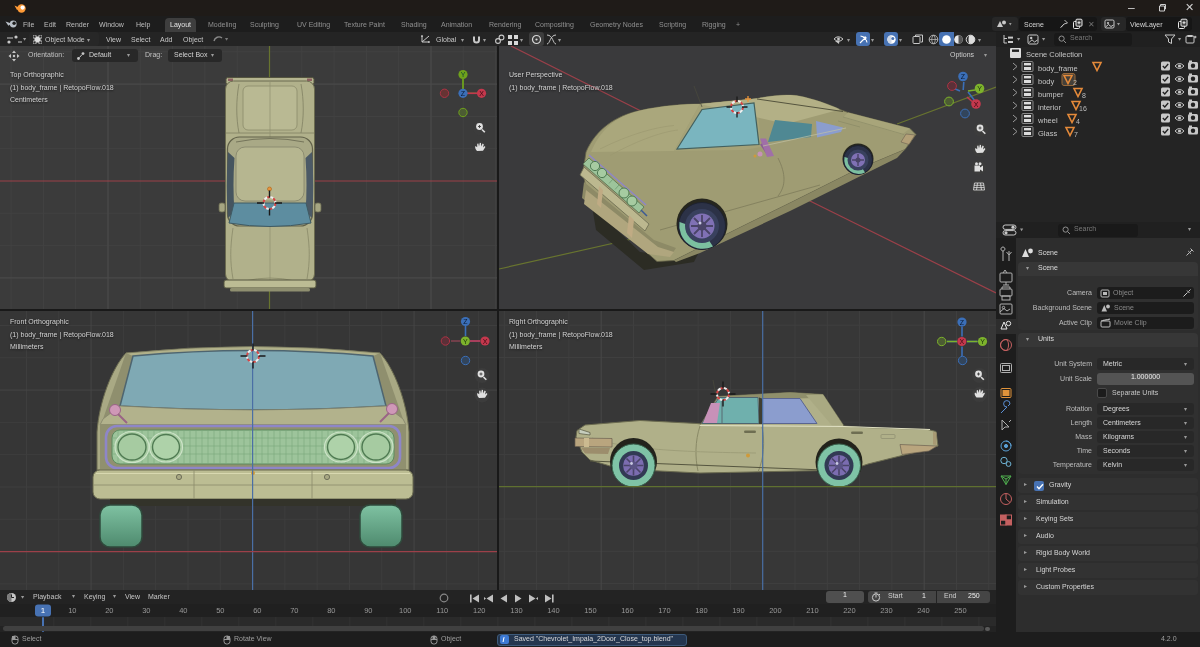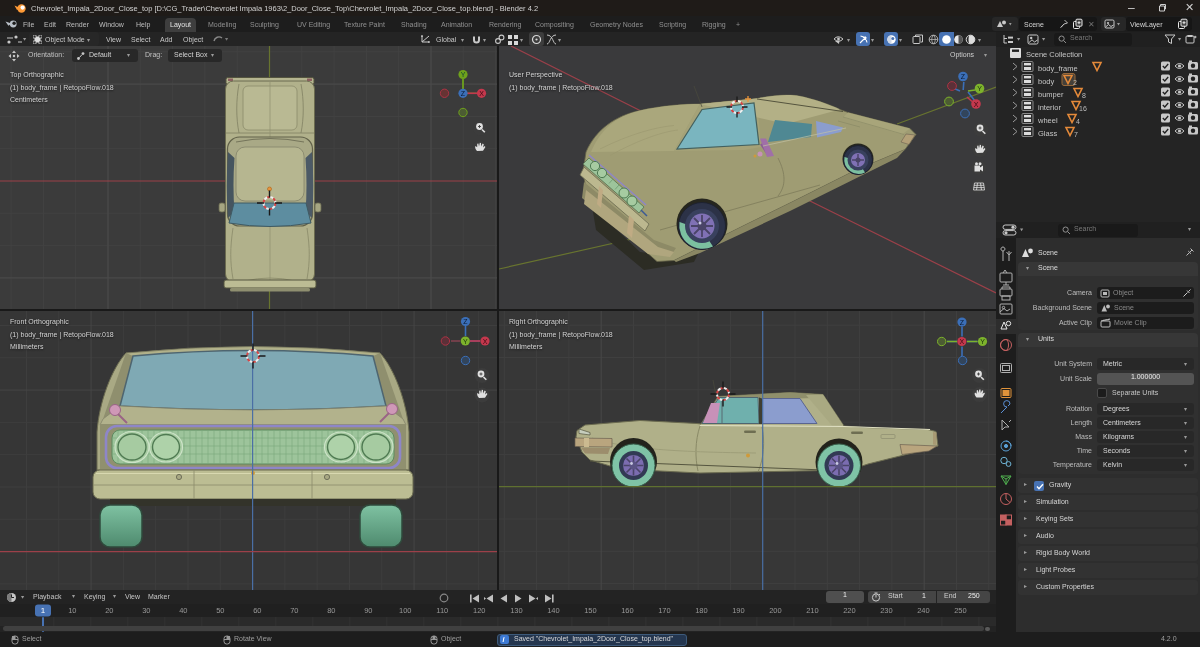--- a/index.html
+++ b/index.html
@@ -34,21 +34,20 @@
 .f9{font-size:7px;}
 </style></head>
 <body>
 <div id="root">
 <div id="titlebar" class="abs">
  <svg class="abs" style="left:14px;top:2px" width="13" height="12" viewBox="0 0 13 12">
   <circle cx="7.5" cy="6.5" r="4.2" fill="#ff9b37"></circle>
         <circle cx="8.6" cy="5.6" r="2.1" fill="#fff"></circle>
   <path d="M0.5,3.5 L6,6 L3,8 Z" fill="#ff9b37"></path>
  </svg>
- <span class="txt">Chevrolet_Impala_2Door_Close_top [D:\CG_Trader\Chevrolet Impala 1963\2_Door_Close_Top\Chevrolet_Impala_2Door_Close_top.blend] - Blender 4.2</span>
  <span class="abs" style="left:1128px;top:1px;color:#cfcfcf;font-size:12px">–</span>
  <svg class="abs" style="left:1157px;top:3px" width="10" height="10" viewBox="0 0 10 10">
         <path d="M2.5,3 h5 v5 h-5 Z M3.5,3 V1.5 h5 V6 h-1.5" fill="none" stroke="#cfcfcf" stroke-width="1"></path>
       </svg>
  <span class="abs" style="left:1185px;top:1px;color:#cfcfcf;font-size:11px">✕</span>
 </div>
 <div id="menubar" class="abs">
  <svg class="abs" style="left:5px;top:3px" width="14" height="10" viewBox="0 0 14 10">
   <circle cx="8.2" cy="5" r="3.4" fill="#b9c0c8"></circle>
         <circle cx="9.1" cy="4.2" r="1.7" fill="#1d1d1d"></circle>

